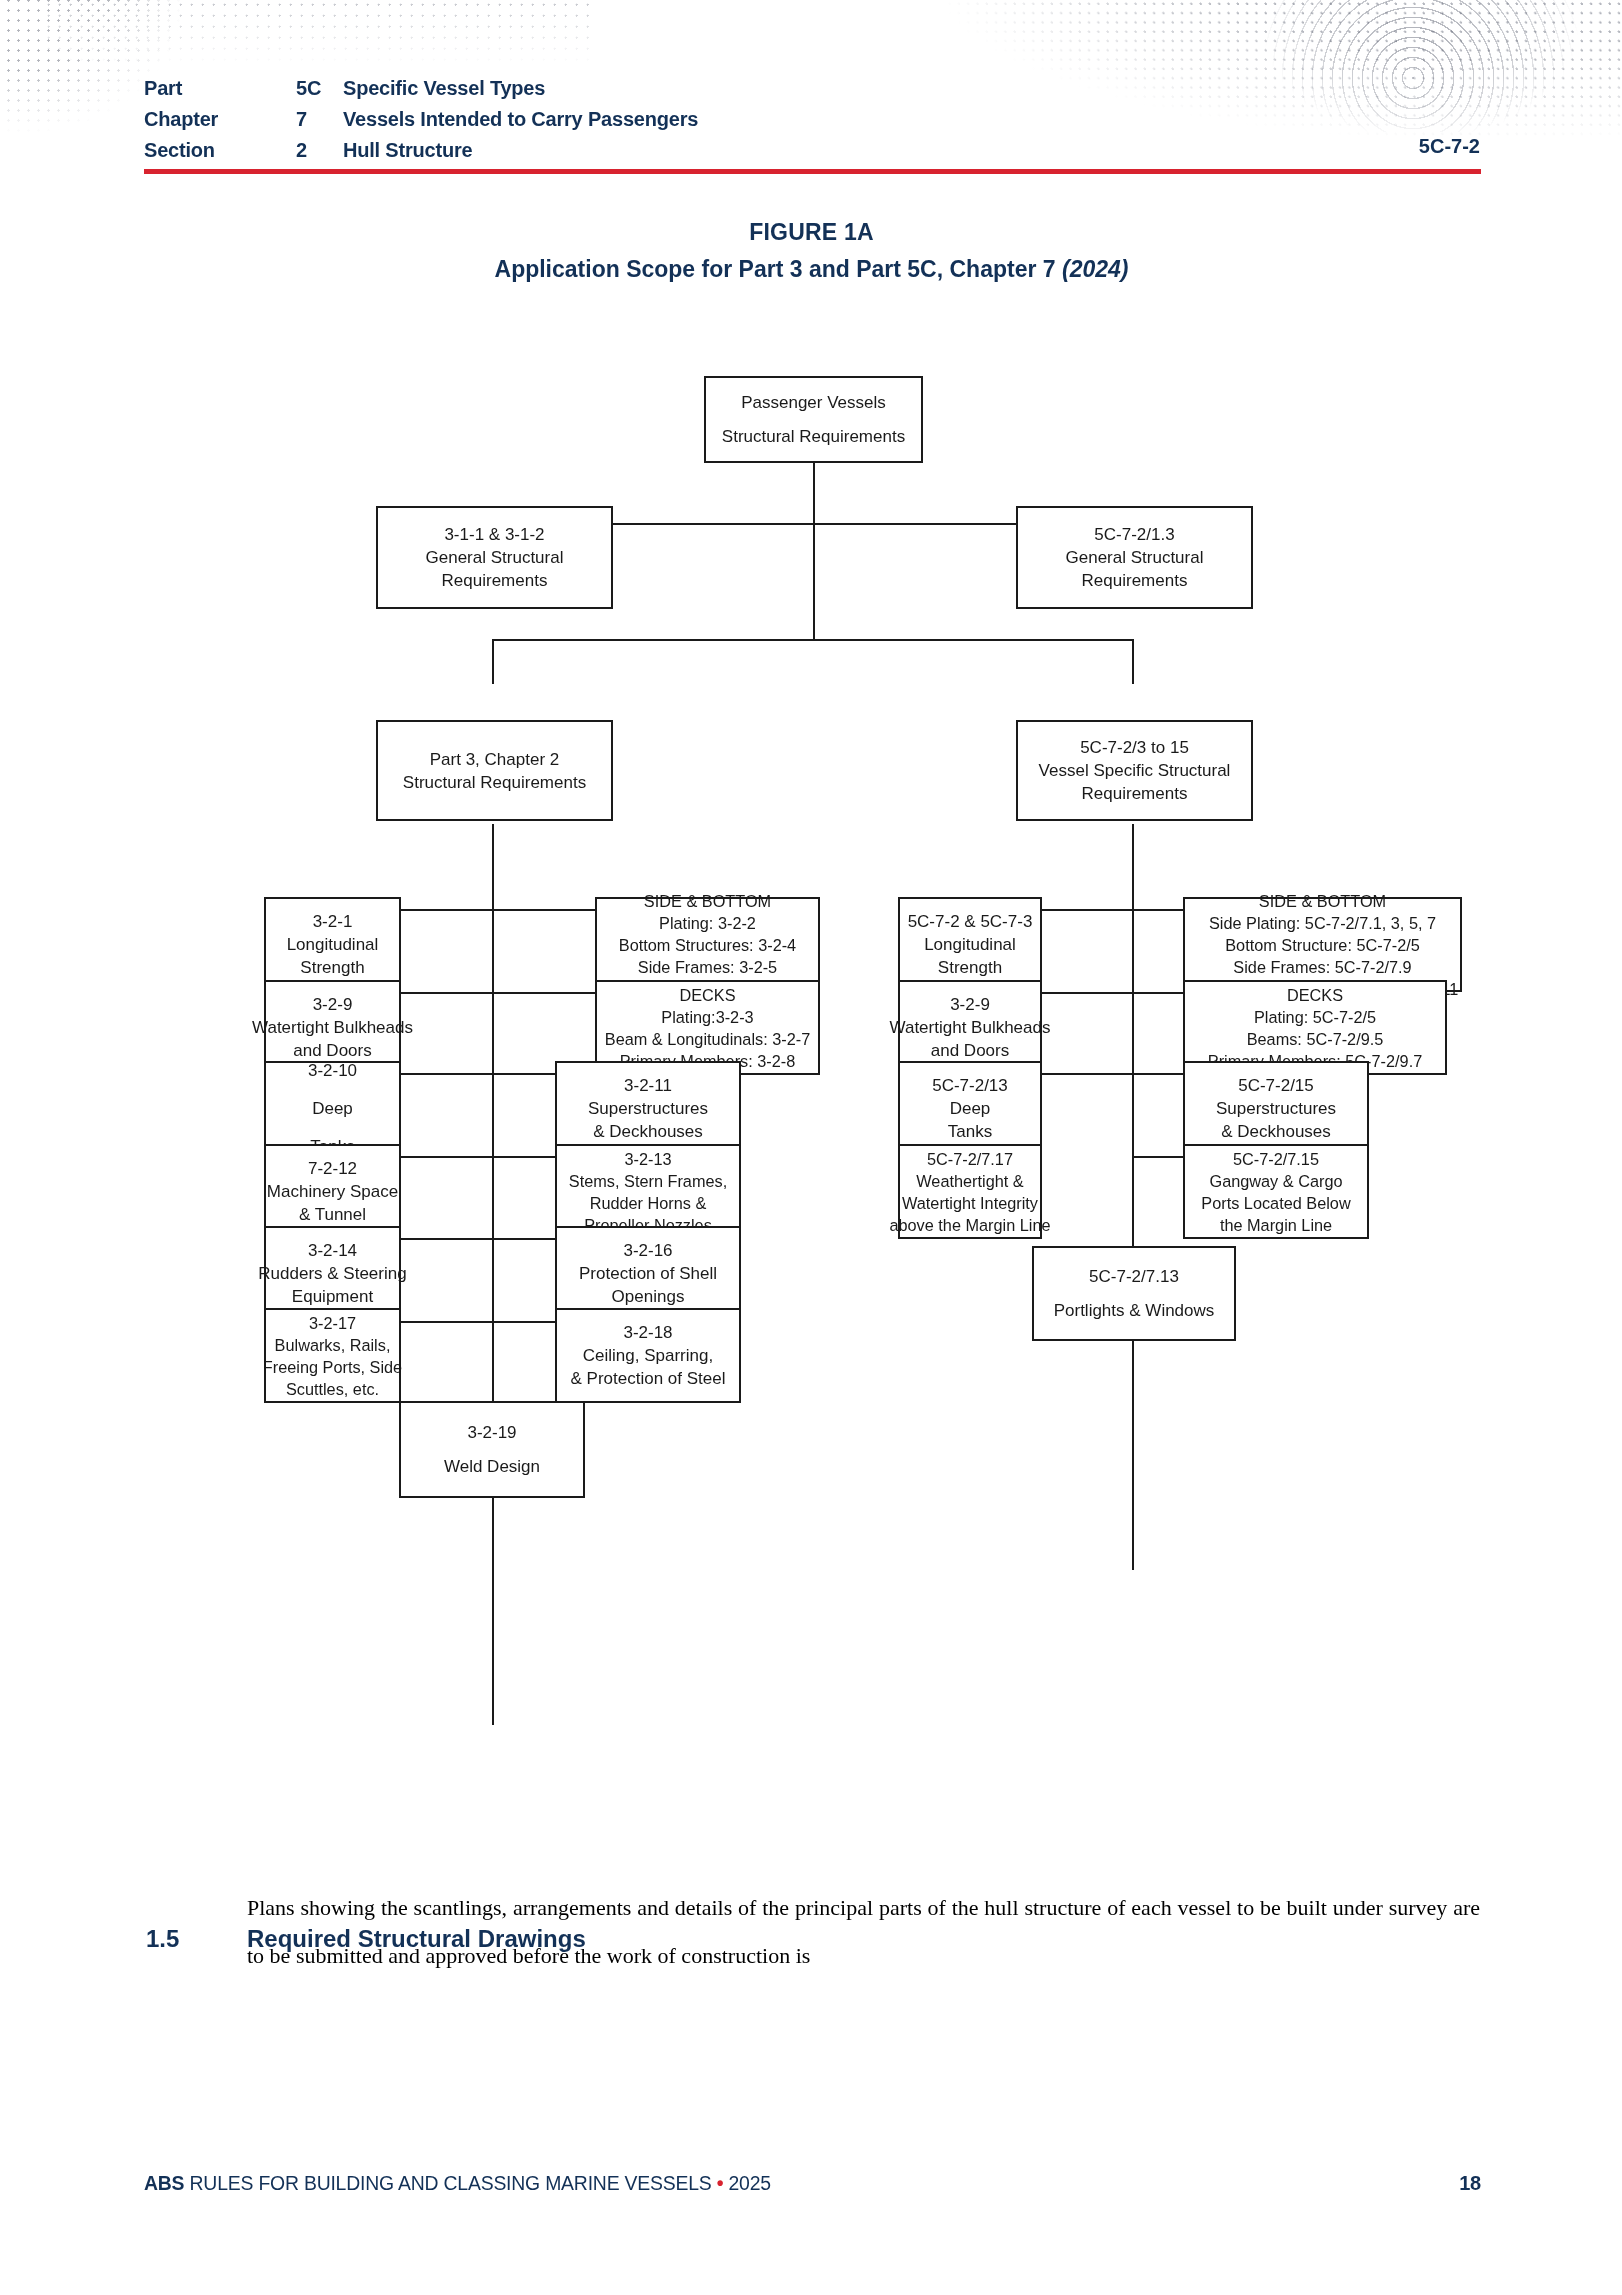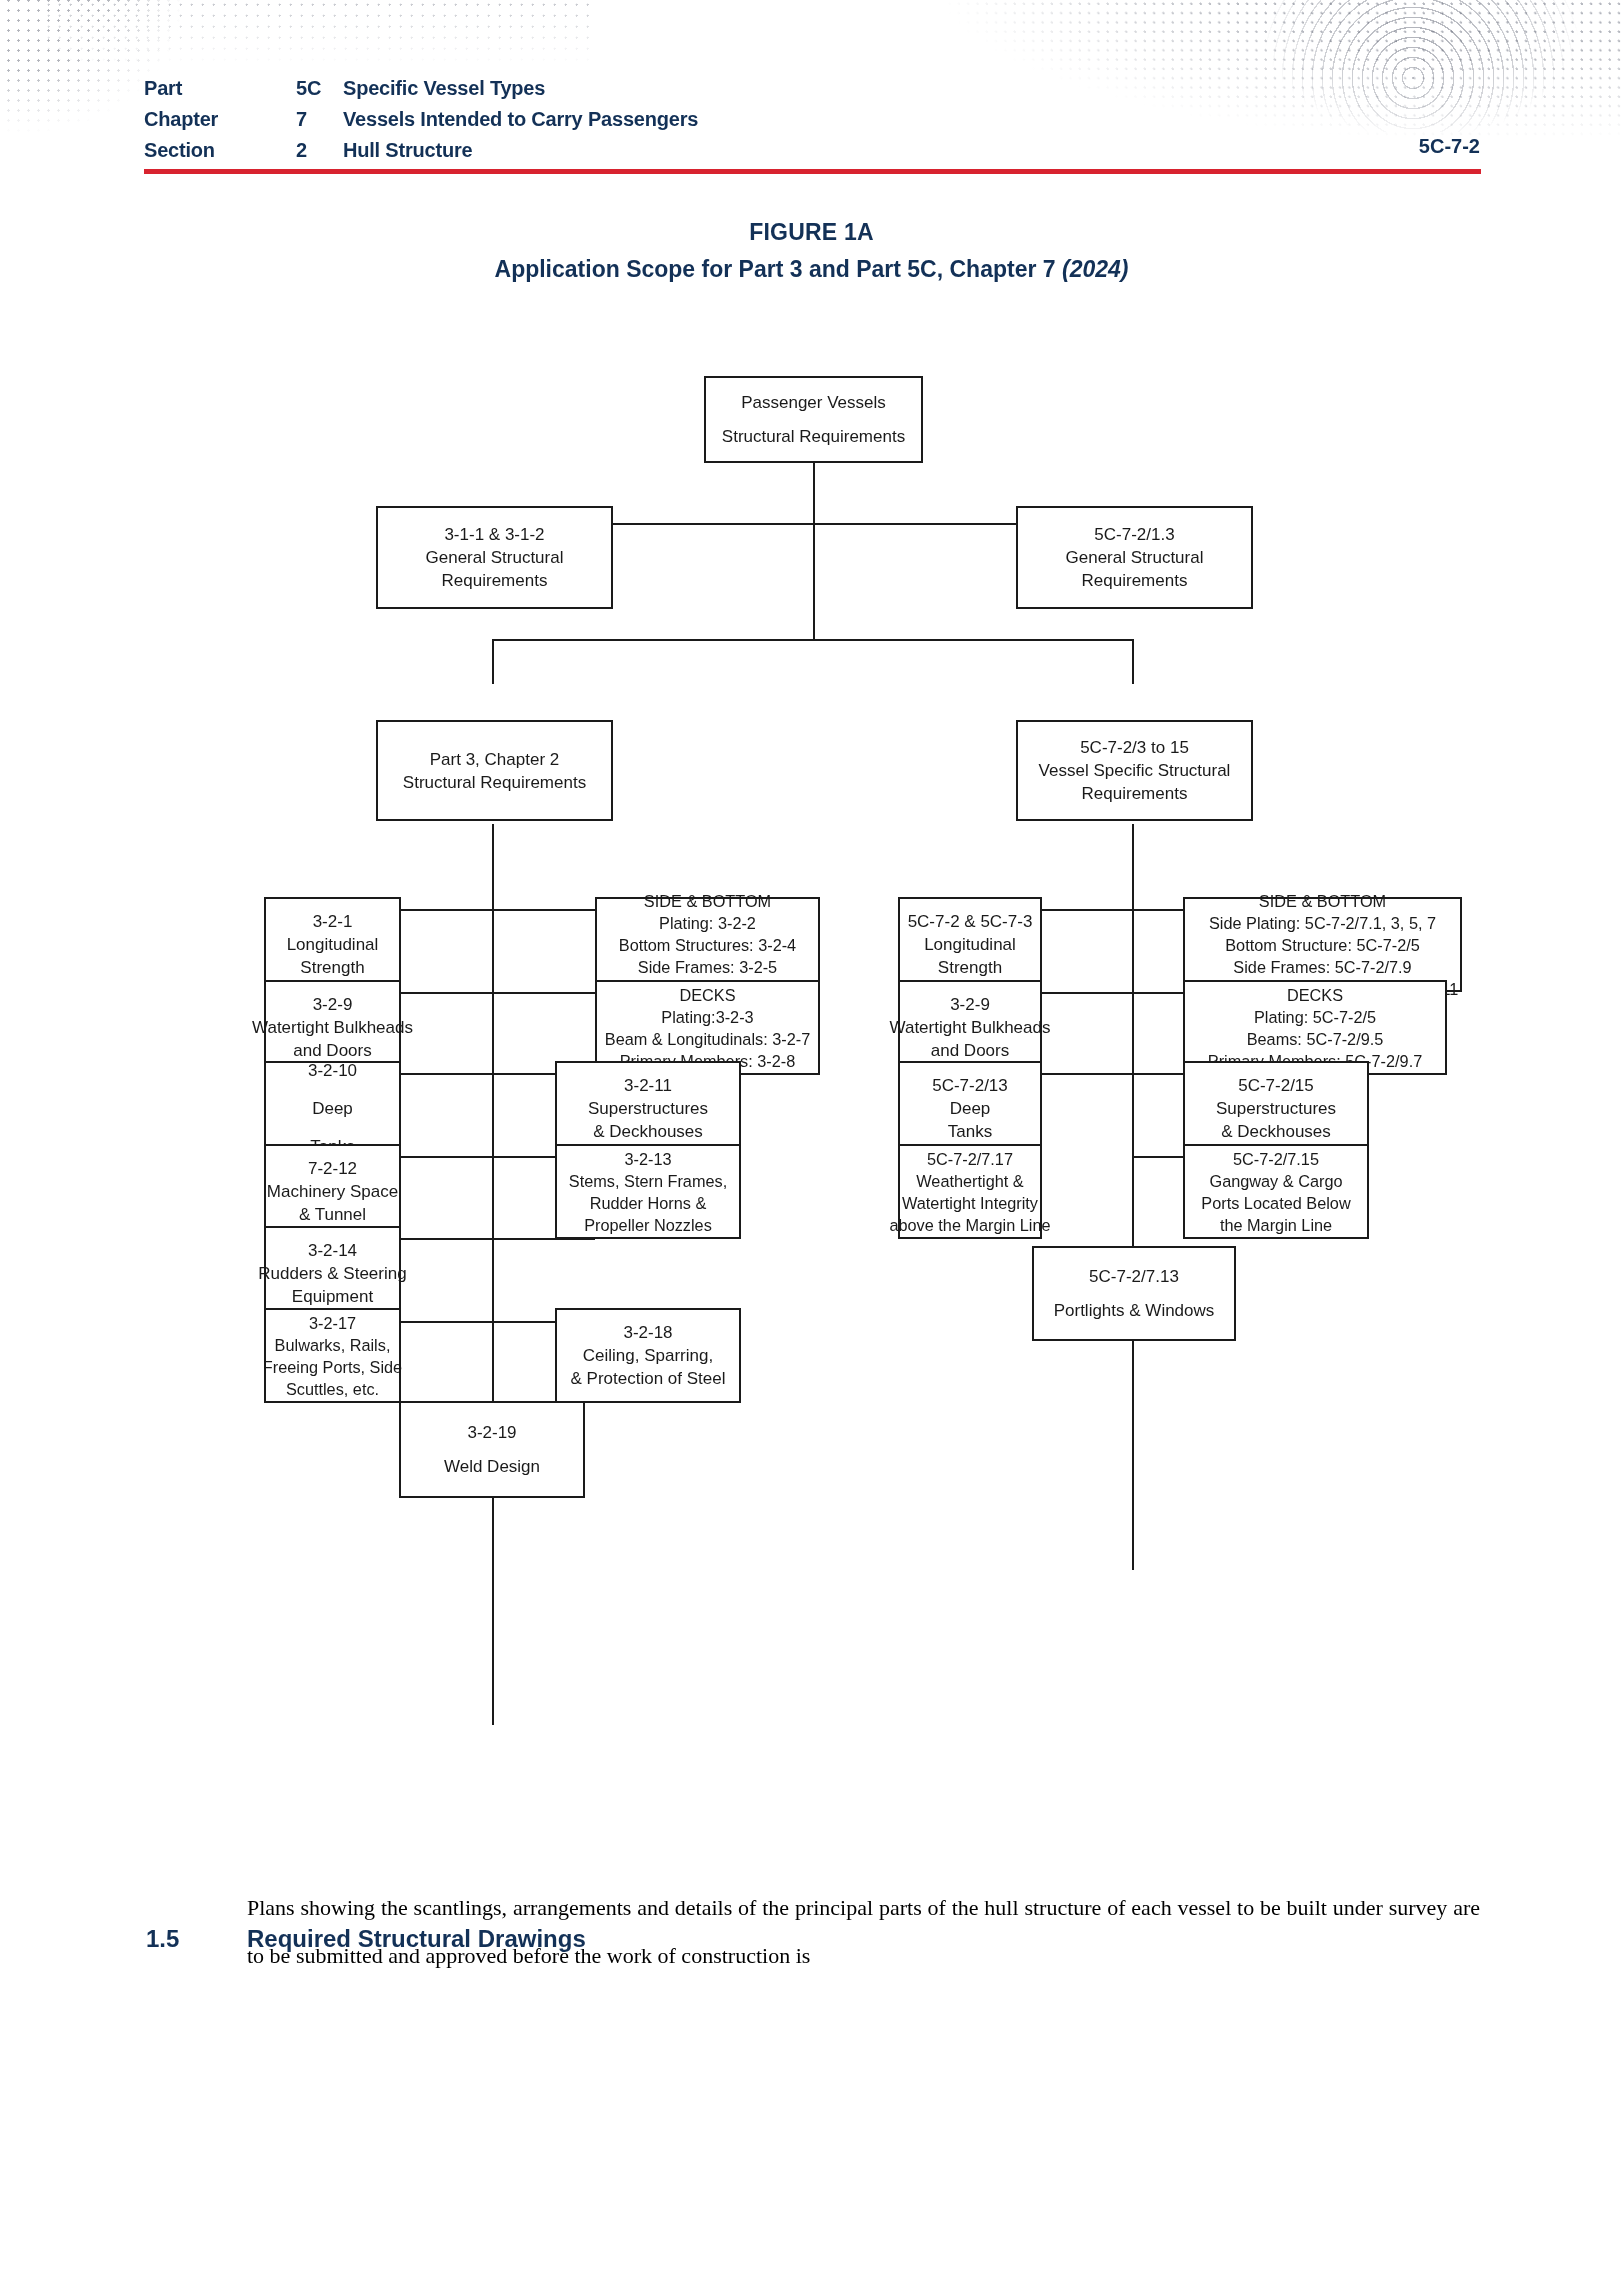--- a/index.html
+++ b/index.html
@@ -340,20 +340,25 @@
       <span class="ln">3-2-11</span>
       <span class="ln">Superstructures</span>
       <span class="ln">&amp; Deckhouses</span>
     </div>
     <div class="node small" style="left:555px; top:782px; width:186px; height:95px;">
       <span class="ln">3-2-13</span>
       <span class="ln">Stems, Stern Frames,</span>
       <span class="ln">Rudder Horns &amp;</span>
       <span class="ln">Propeller Nozzles</span>
     </div>
+    <div class="node" style="left:555px; top:864px; width:186px; height:95px;">
+      <span class="ln">3-2-16</span>
+      <span class="ln">Protection of Shell</span>
+      <span class="ln">Openings</span>
+    </div>
     <div class="node" style="left:555px; top:946px; width:186px; height:95px;">
       <span class="ln">3-2-18</span>
       <span class="ln">Ceiling, Sparring,</span>
       <span class="ln">&amp; Protection of Steel</span>
     </div>
     <div class="node roomy" style="left:399px; top:1039px; width:186px; height:97px;">
       <span class="ln">3-2-19</span>
       <span class="ln">Weld Design</span>
     </div>
 
@@ -407,15 +412,21 @@
       <span class="ln">5C-7-2/7.13</span>
       <span class="ln">Portlights &amp; Windows</span>
     </div>
 
   </div>
 
   <div class="sec-num">1.5</div>
   <div class="sec-title">Required Structural Drawings</div>
   <div class="sec-body">Plans showing the scantlings, arrangements and details of the principal parts of the hull structure of each vessel to be built under survey are to be submitted and approved before the work of construction is</div>
 
+  <div class="footer">
+    <div>
+      <span class="abs">ABS</span><span>&nbsp;</span><span>RULES FOR BUILDING AND CLASSING MARINE VESSELS</span><span>&nbsp;</span><span class="bullet">•</span><span>&nbsp;</span><span>2025</span>
+    </div>
+    <div class="pageno">18</div>
+  </div>
 
 </div>
 
 
 </body></html>

